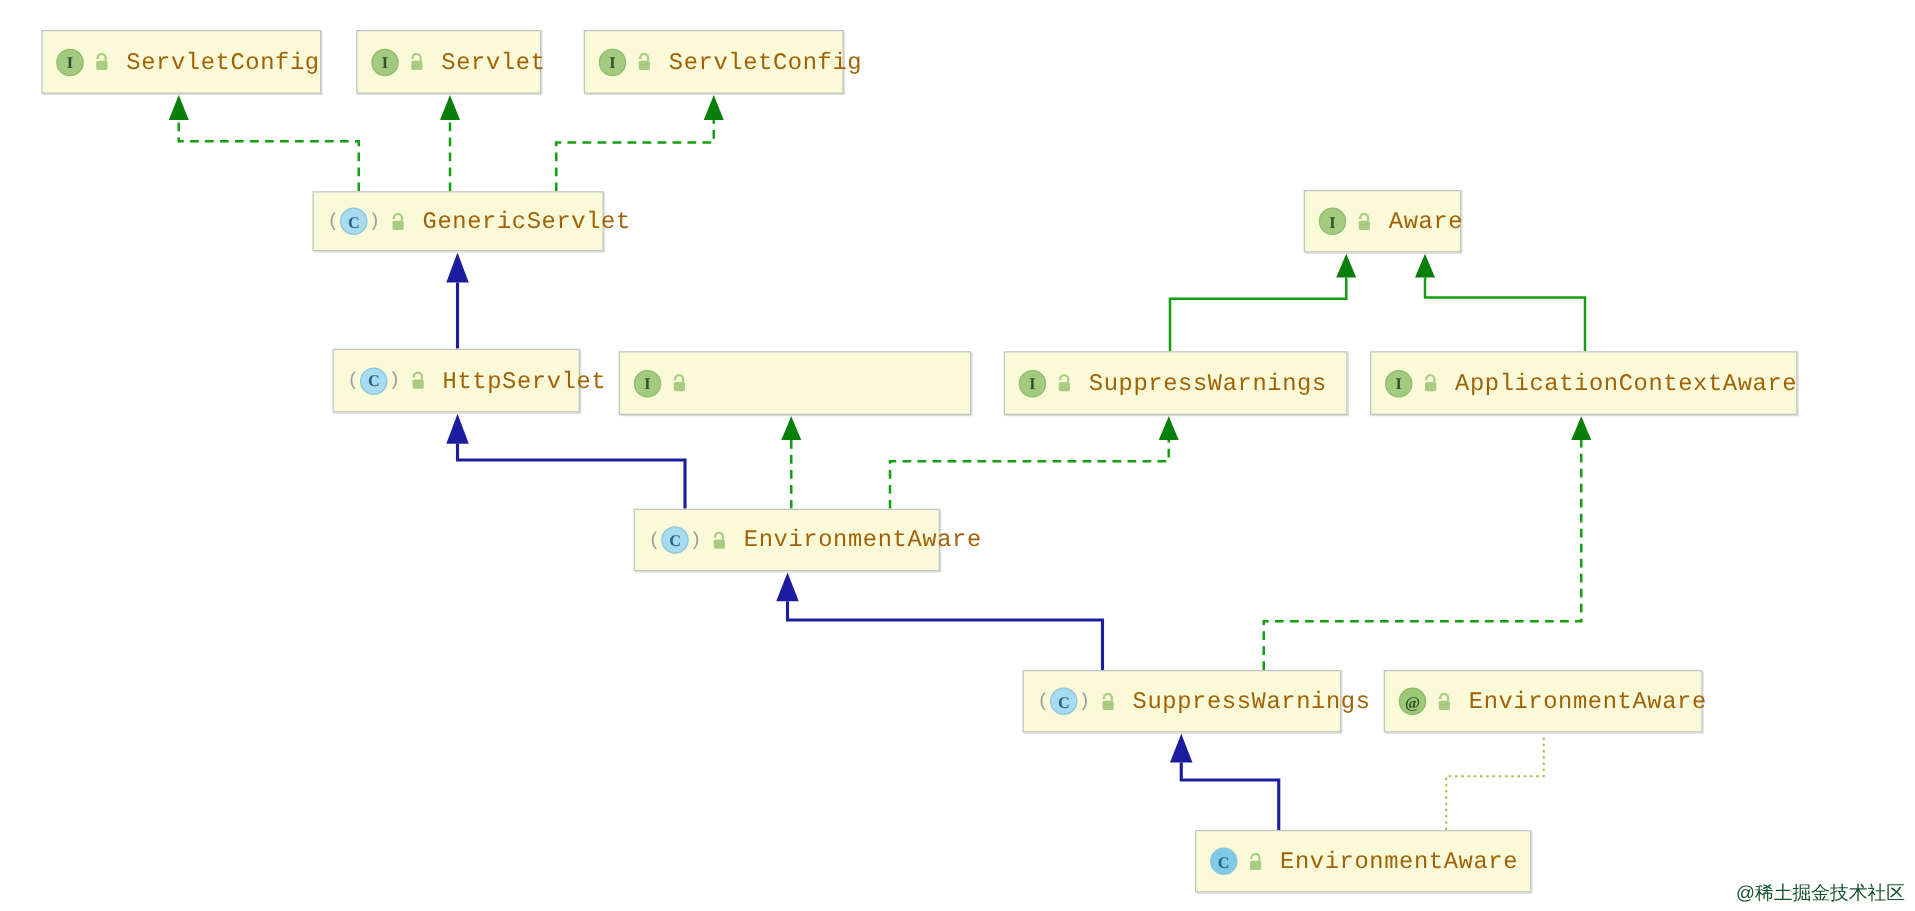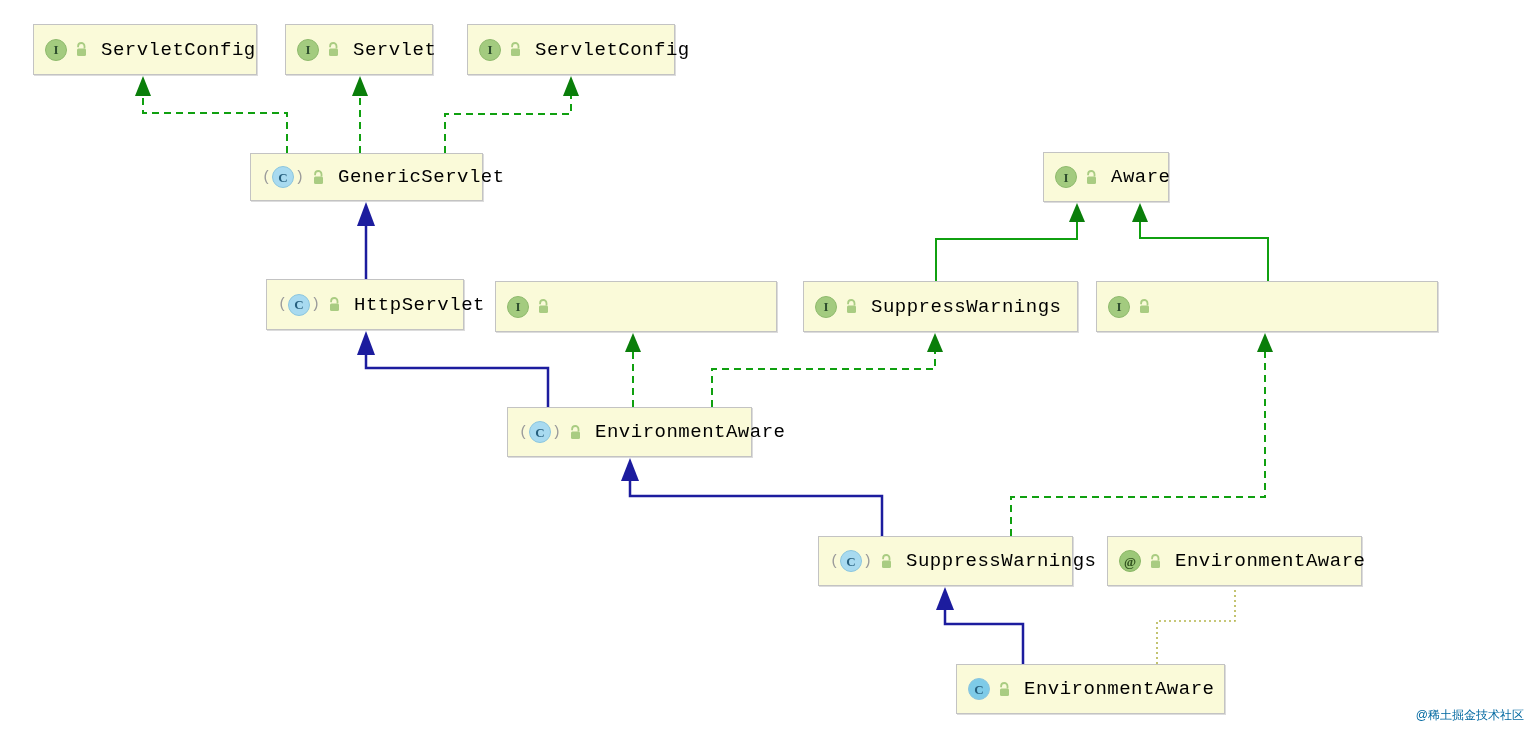--- a/index.html
+++ b/index.html
@@ -12,40 +12,40 @@
   svg.edges{position:absolute;left:0;top:0;pointer-events:none;}
 
   .node{
     position:absolute;box-sizing:border-box;
     display:flex;align-items:center;
     background:#fafad9;border:1px solid #c3c3c3;
     box-shadow:1px 1px 0 #dcdcdc;
     padding-left:11px;white-space:nowrap;
   }
   .label{
-    font-size:19px;color:#000000;margin-left:13px;letter-spacing:0.5px;
+    font-size:19px;color:#a16207;margin-left:13px;letter-spacing:0.5px;
   }
   .circle{
     width:20px;height:20px;border-radius:50%;
     display:flex;align-items:center;justify-content:center;
     font-size:13px;font-weight:bold;
     font-family:"Liberation Serif","DejaVu Serif",serif;
     flex:0 0 auto;line-height:1;
   }
   .iface{background:#a3cb7f;color:#2f4f2f;border:1px solid #8fba6d;}
   .cls{background:#a8daf0;color:#27607f;border:1px solid #8cc6de;}
   .cls.concrete{background:#7ecbe8;}
   .anno{background:#9cc878;color:#31511f;border:1px solid #8ab766;}
   .abstract-wrap{display:flex;align-items:center;color:#9b9b9b;font-size:15px;flex:0 0 auto;}
   .abstract-wrap::before{content:"(";margin-right:1px;}
   .abstract-wrap::after{content:")";margin-left:1px;}
   .lock{margin-left:6px;flex:0 0 auto;}
   .watermark{
     position:absolute;right:8px;bottom:5px;
-    color:#0369a1;font-size:12px;
+    color:#14532d;font-size:15px;
     font-family:"Liberation Sans",sans-serif;
   }
 </style>
 </head>
 <body>
 
 <div class="stage">
 
   <svg class="edges" width="1532" height="729" viewBox="0 0 1532 729">
 
@@ -162,20 +162,21 @@
       </svg>
     <span class="label">SuppressWarnings</span>
   </div>
 
   <div class="node" style="left:1096px;top:281px;width:342px;height:51px;">
     <span class="circle iface">I</span>
     <svg class="lock" width="15" height="15" viewBox="0 0 15 15">
         <rect x="4" y="6.5" width="9" height="7.5" rx="1.5" fill="#a9cc82"></rect>
         <path d="M11.5 6.5 V4.2 a3.2 3.2 0 0 0 -6.4 0 V5.2" stroke="#a9cc82" stroke-width="1.8" fill="none"></path>
       </svg>
+    <span class="label">ApplicationContextAware</span>
   </div>
 
   <div class="node" style="left:507px;top:407px;width:245px;height:50px;">
     <span class="abstract-wrap">
         <span class="circle cls">C</span>
       </span>
     <svg class="lock" width="15" height="15" viewBox="0 0 15 15">
         <rect x="4" y="6.5" width="9" height="7.5" rx="1.5" fill="#a9cc82"></rect>
         <path d="M11.5 6.5 V4.2 a3.2 3.2 0 0 0 -6.4 0 V5.2" stroke="#a9cc82" stroke-width="1.8" fill="none"></path>
       </svg>

